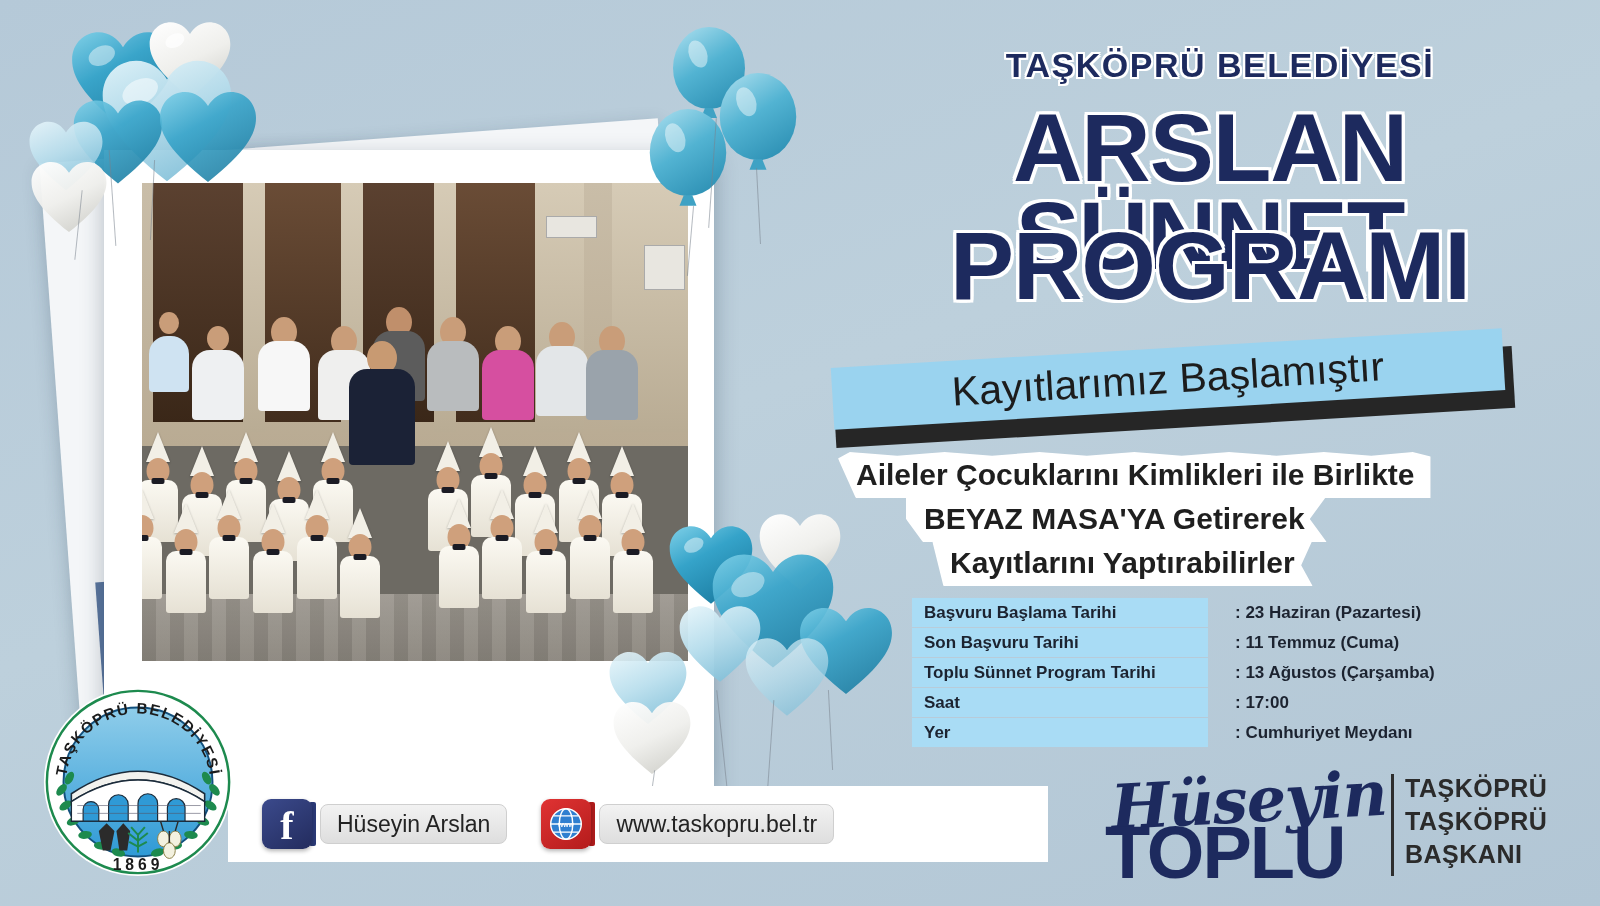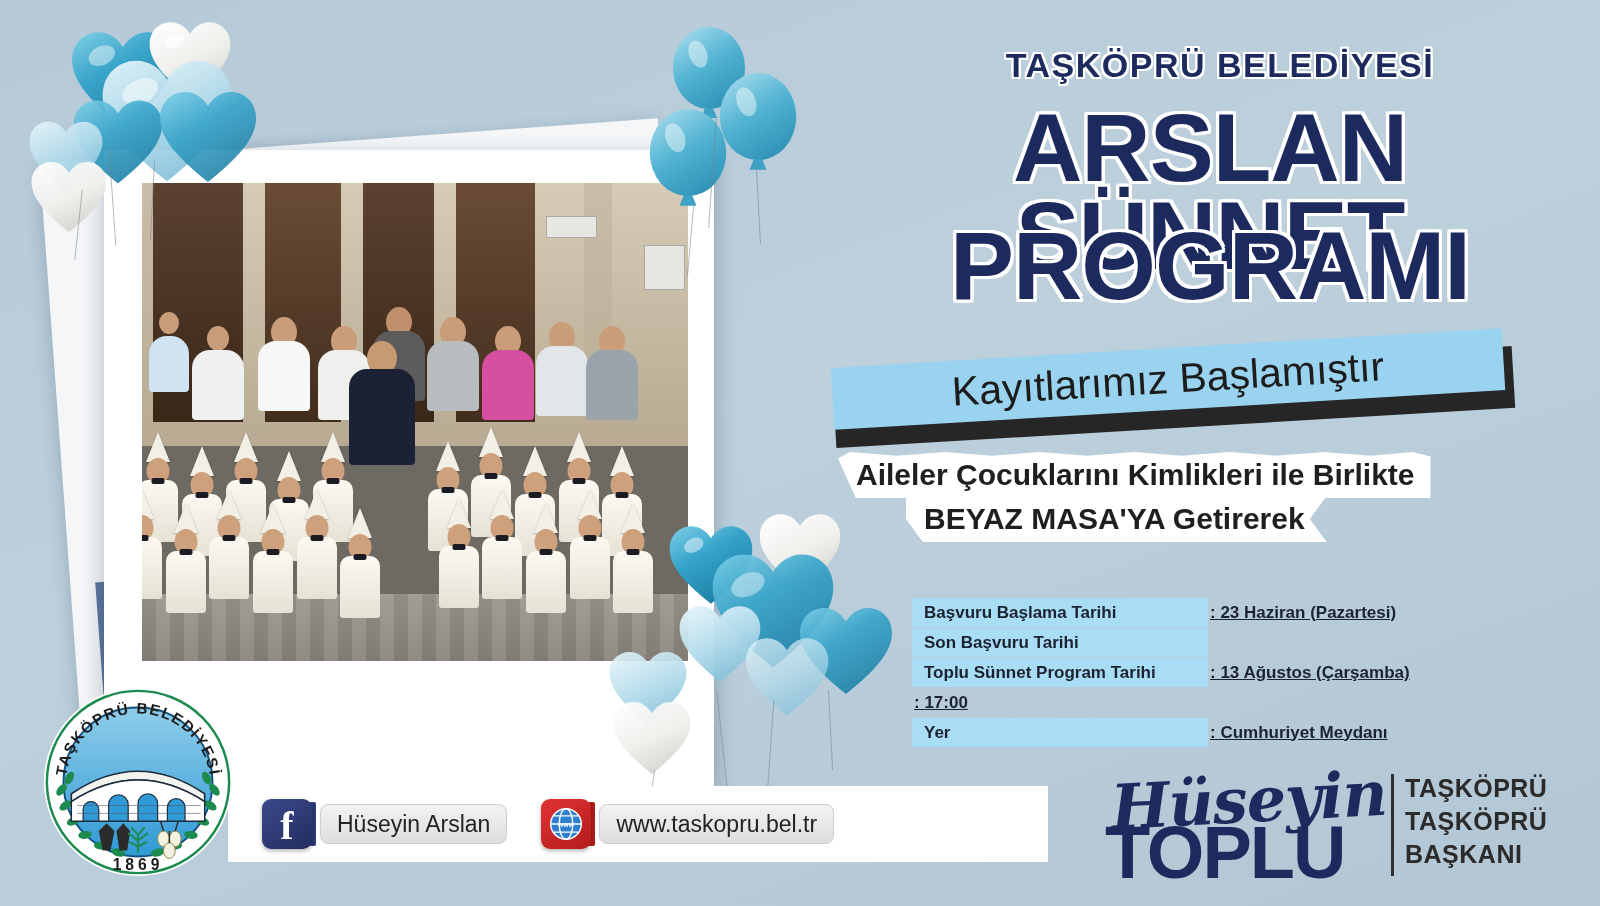--- a/index.html
+++ b/index.html
@@ -128,21 +128,21 @@
   
   .info{
     position:absolute;left:912px;top:598px;width:560px;
     font-size:17px;font-weight:bold;color:#1c2330;
   }
   .info-row{display:flex;height:29px;align-items:center;margin-bottom:1px;}
   .info-row .k{
     width:296px;background:#a9dcf5;padding-left:12px;height:29px;
     display:flex;align-items:center;box-sizing:border-box;
   }
-  .info-row .v{padding-left:2px;height:29px;display:flex;align-items:center;text-decoration:underline;}
+  .info-row .v{padding-left:27px;height:29px;display:flex;align-items:center;}
 
   
   .sig{position:absolute;left:1105px;top:768px;width:480px;height:120px;}
   .sig-script{
     position:absolute;left:6px;top:-4px;
     font-family:"DejaVu Serif", serif;font-style:italic;font-weight:bold;
     font-size:62px;color:#1d2a5e;letter-spacing:-1px;
     transform:rotate(-3deg);
   }
   .sig-name{
@@ -525,34 +525,37 @@
 
   <div class="ribbon-wrap">
     <div class="ribbon-shadow"></div>
     <div class="ribbon">
       <span>Kayıtlarımız Başlamıştır</span>
     </div>
   </div>
 
   <div class="torn r1">Aileler Çocuklarını Kimlikleri ile Birlikte</div>
   <div class="torn r2">BEYAZ MASA'YA Getirerek</div>
+  <div class="torn r3">Kayıtlarını Yaptırabilirler</div>
 
   <div class="info">
     <div class="info-row">
       <div class="k">Başvuru Başlama Tarihi</div>
       <div class="v">: 23 Haziran (Pazartesi)</div>
     </div>
     <div class="info-row">
       <div class="k">Son Başvuru Tarihi</div>
+      <div class="v">: 11 Temmuz (Cuma)</div>
     </div>
     <div class="info-row">
       <div class="k">Toplu Sünnet Program Tarihi</div>
       <div class="v">: 13 Ağustos (Çarşamba)</div>
     </div>
     <div class="info-row">
+      <div class="k">Saat</div>
       <div class="v">: 17:00</div>
     </div>
     <div class="info-row">
       <div class="k">Yer</div>
       <div class="v">: Cumhuriyet Meydanı</div>
     </div>
   </div>
 
   <div class="sig">
     <div class="sig-script">Hüseyin</div>

